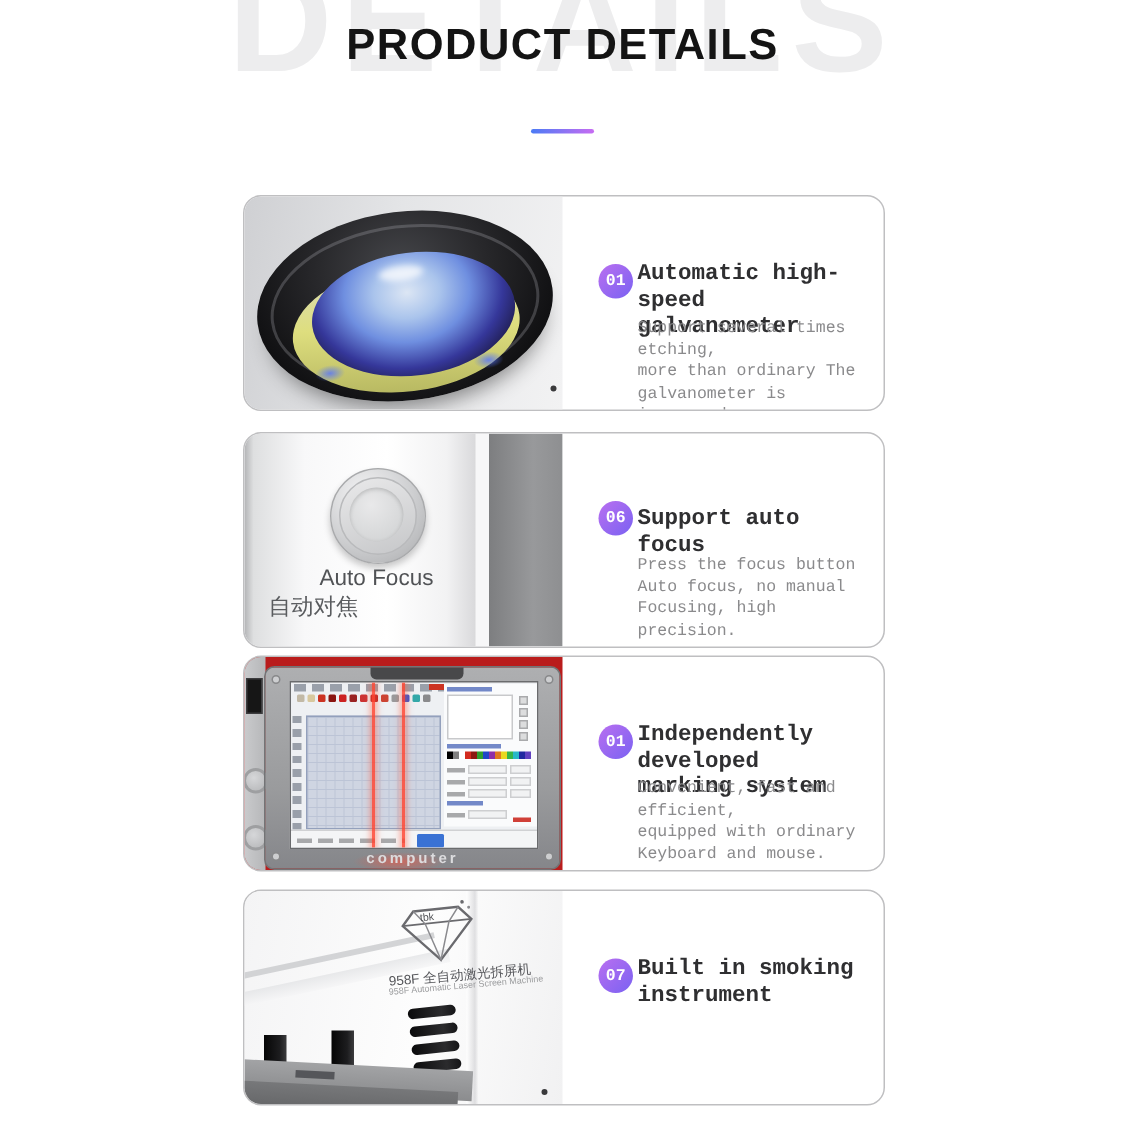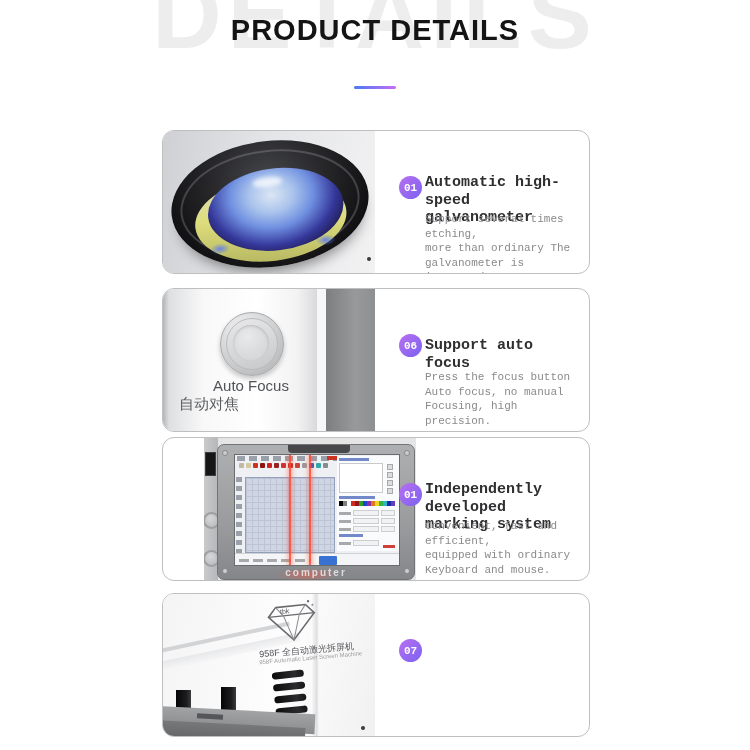--- a/index.html
+++ b/index.html
@@ -51,21 +51,21 @@
        border:1px solid #a9aaac;box-shadow:0 3px 5px rgba(0,0,0,.22);
        background:radial-gradient(circle at 35% 28%,#f4f4f5,#cdced0 55%,#a9aaac 100%);}
   .af-btn-ring{position:absolute;left:63px;top:29px;width:50px;height:50px;border-radius:50%;
        border:1px solid #b9babc;background:linear-gradient(160deg,#e9e9ea,#c6c7c9);}
   .af-btn-inner{position:absolute;left:70px;top:36px;width:36px;height:36px;border-radius:50%;
        background:radial-gradient(circle at 40% 32%,#e9e9ea,#ced0d1);box-shadow:inset 0 1px 3px rgba(0,0,0,.18);}
   .af-en{position:absolute;left:16px;top:88px;width:144px;text-align:center;font-size:15px;color:#515356;}
   .af-zh{position:absolute;left:16px;top:106px;width:144px;font-size:15px;color:#5a5c5f;}
 
   
-  .pc-bg{background:#e5e5e5;margin-left:41px;}
+  .pc-bg{background:#b91c1c;}
   .machine-strip{position:absolute;left:0;top:0;width:14px;height:100%;
        background:linear-gradient(90deg,#c9cacc,#b6b7b9);}
   .connector{position:absolute;left:1px;top:14px;width:11px;height:24px;background:#161616;border:1px solid #3c3c3e;box-sizing:border-box;}
   .knob{position:absolute;left:-1px;width:17px;height:17px;border-radius:50%;border:2px solid #9e9fa1;
        background:radial-gradient(circle at 40% 35%,#d6d7d9,#b4b5b7);box-sizing:border-box;}
   .bezel{position:absolute;left:13px;top:6px;width:198px;height:136px;border-radius:7px;
        border:1px solid #737476;box-sizing:border-box;
        background:linear-gradient(180deg,#aeafb1 0%,#9a9b9d 60%,#85868a 100%);}
   .stand{position:absolute;left:70px;top:0;width:62px;height:8px;background:#48484a;border-radius:0 0 4px 4px;}
   .screw{position:absolute;width:6px;height:6px;border-radius:50%;background:#cdced0;border:1px solid #87888a;box-sizing:border-box;}
@@ -298,14 +298,16 @@
     </div>
     <div class="post" style="left:13px;top:96px;width:15px;height:34px"></div>
     <div class="post" style="left:58px;top:93px;width:15px;height:37px"></div>
     <div class="base1"></div>
     <div class="basenotch"></div>
     <div class="base2"></div>
     <div class="dot" style="left:198px;top:132px"></div>
   </div>
   <div class="ctext">
     <span class="badge">07</span>
+    <div class="c-title">Built in smoking
+instrument</div>
   </div>
 </section>
 
 </body></html>

